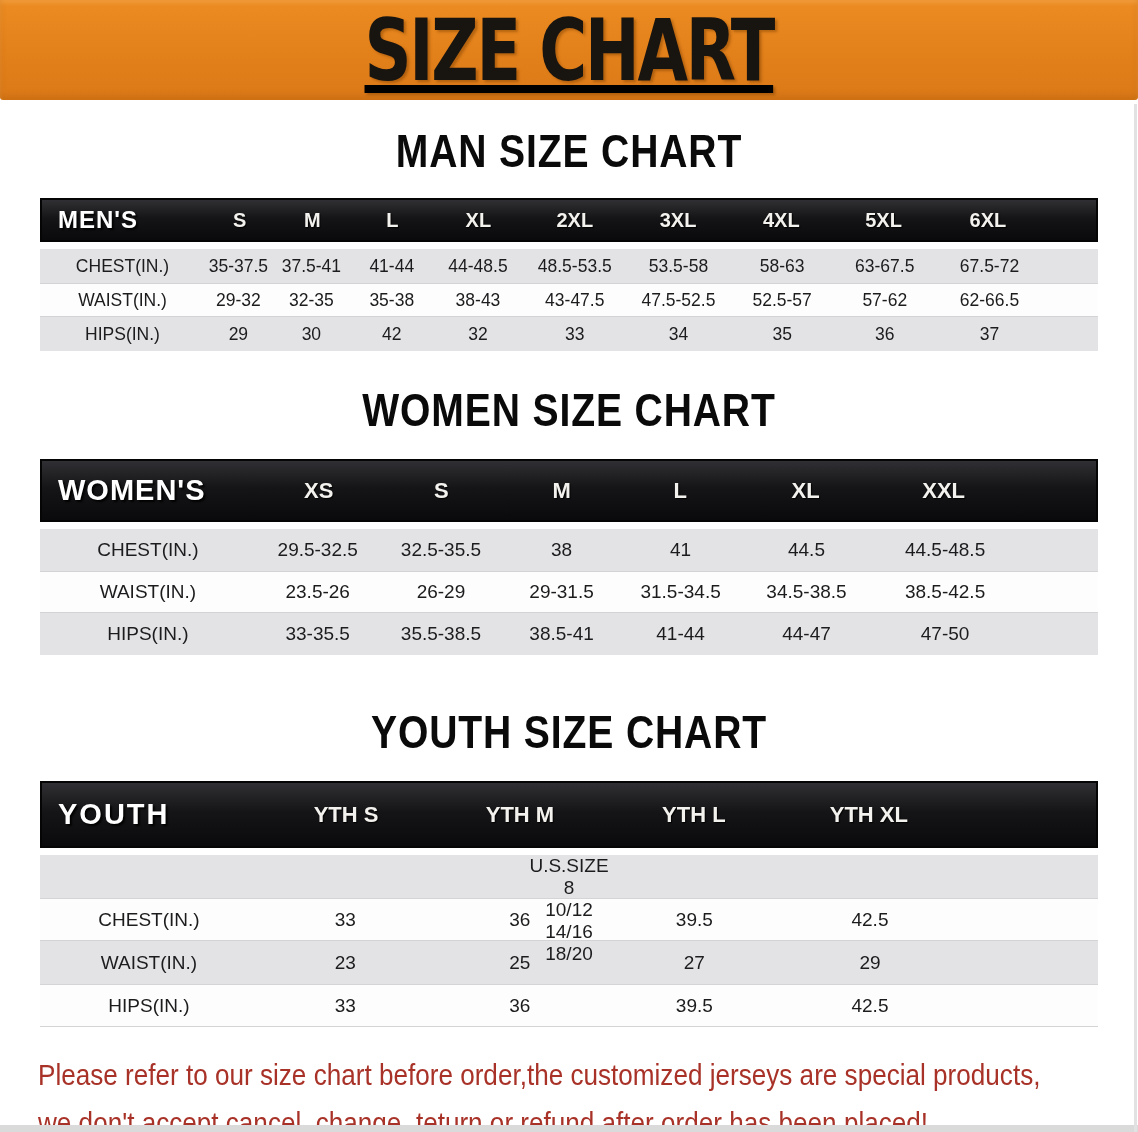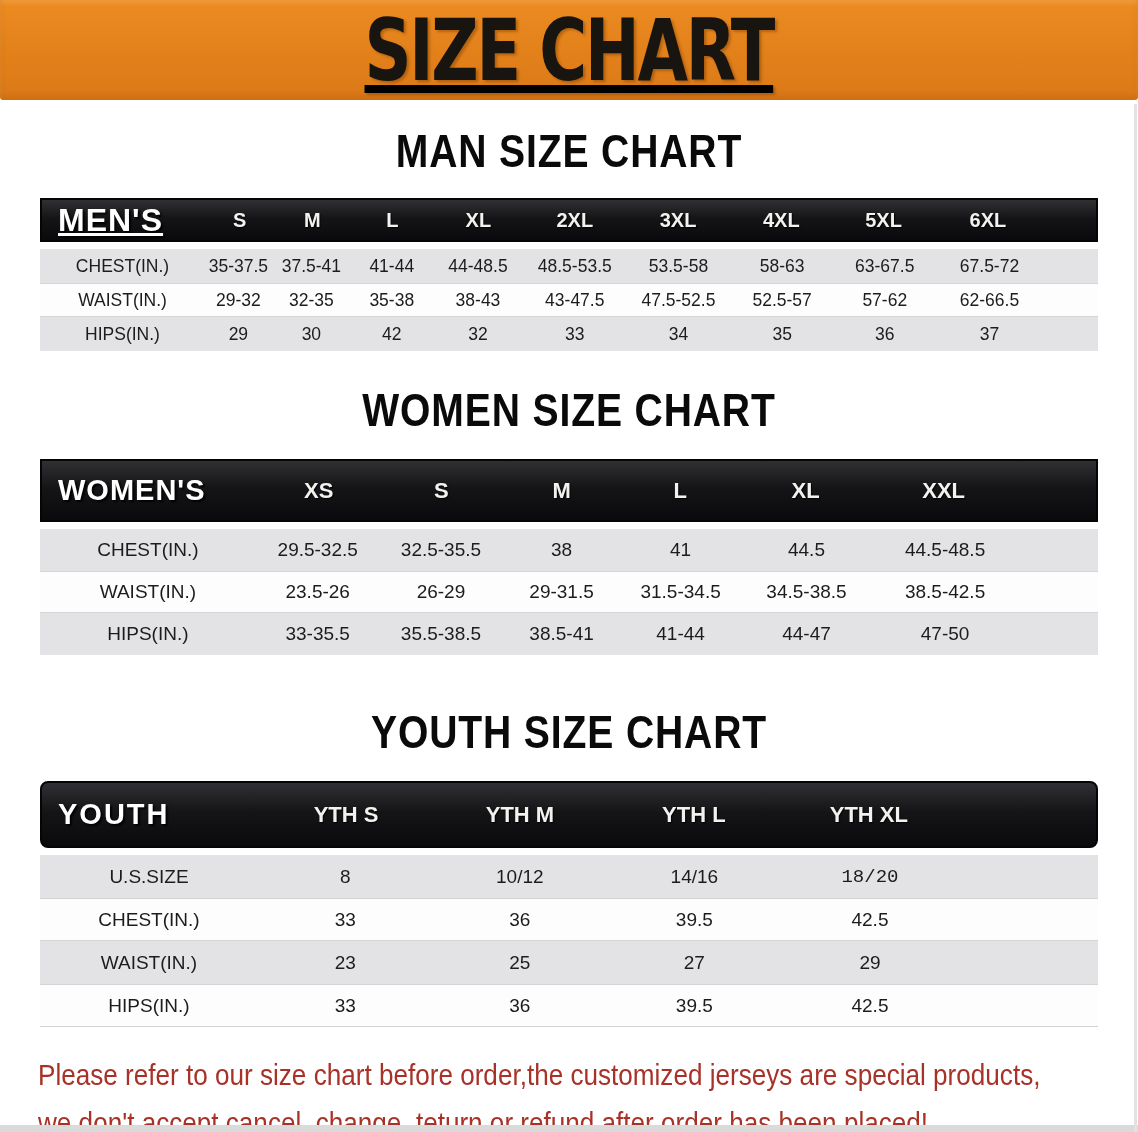--- a/index.html
+++ b/index.html
@@ -98,21 +98,21 @@
     letter-spacing: 1px;
     text-shadow: 2px 2px 2px rgba(0,0,0,0.9);
   }
   .h-col {
     color: #f4f2ee;
     font-weight: 600;
     text-shadow: 1px 1px 1px rgba(0,0,0,0.9);
   }
   .r-label, .r-val { color: #1c1c1e; }
   
-  .size-table[data-section="0"] .h-label { font-size: 32px; text-decoration: underline; }
+  .size-table[data-section="0"] .h-label { font-size: 24px; }
   .size-table[data-section="0"] .h-col   { font-size: 20px; }
   .size-table[data-section="0"] .r-label,
   .size-table[data-section="0"] .r-val   { font-size: 17.5px; }
   .size-table[data-section="1"] .h-label { font-size: 29px; }
   .size-table[data-section="1"] .h-col   { font-size: 22px; }
   .size-table[data-section="1"] .r-label,
   .size-table[data-section="1"] .r-val   { font-size: 19px; }
   .size-table[data-section="2"] .h-label { font-size: 29px; letter-spacing: 2px; }
   .size-table[data-section="2"] .h-col   { font-size: 22px; }
   .size-table[data-section="2"] .r-label,
@@ -253,35 +253,35 @@
           <div class="cell r-val" style="flex: 0 0 12.5%; max-width: 12.5%;">44-47</div>
           <div class="cell r-val" style="flex: 0 0 13.7%; max-width: 13.7%;">47-50</div>
           <div class="cell r-fill" style="flex: 0 0 7.6%; max-width: 7.6%;"></div>
         </div>
       </div>
   </section>
 
   <section id="sec-youth">
     <h2 class="section-heading">YOUTH SIZE CHART</h2>
     <div class="size-table" data-section="2">
-        <div class="t-header" style="height: 67px; border-radius: 8px;">
+        <div class="t-header" style="height: 67px;">
           <div class="cell h-label" style="flex: 0 0 20.6%; max-width: 20.6%;">YOUTH</div>
           <div class="cell h-col" style="flex: 0 0 16.5%; max-width: 16.5%;">YTH S</div>
           <div class="cell h-col" style="flex: 0 0 16.5%; max-width: 16.5%; text-align: center;">YTH M</div>
           <div class="cell h-col" style="flex: 0 0 16.5%; max-width: 16.5%;">YTH L</div>
           <div class="cell h-col" style="flex: 0 0 16.7%; max-width: 16.7%;">YTH XL</div>
           <div class="cell h-fill" style="flex: 0 0 13.2%; max-width: 13.2%;"></div>
         </div>
         <div class="t-spacer"></div>
-        <div class="t-row row-gray" style="height: 43px;">
+        <div class="t-row row-gray" style="height: 43px; flex-direction: column;">
           <div class="cell r-label" style="flex: 0 0 20.6%; max-width: 20.6%;">U.S.SIZE</div>
           <div class="cell r-val" style="flex: 0 0 16.5%; max-width: 16.5%;">8</div>
           <div class="cell r-val" style="flex: 0 0 16.5%; max-width: 16.5%;">10/12</div>
           <div class="cell r-val" style="flex: 0 0 16.5%; max-width: 16.5%;">14/16</div>
-          <div class="cell r-val" style="flex: 0 0 16.7%; max-width: 16.7%; font-family: Liberation Mono, monospace;">18/20</div>
+          <div class="cell r-val" style="flex: 0 0 16.7%; max-width: 16.7%;">18/20</div>
           <div class="cell r-fill" style="flex: 0 0 13.2%; max-width: 13.2%;"></div>
         </div>
         <div class="t-row row-white" style="height: 43px;">
           <div class="cell r-label" style="flex: 0 0 20.6%; max-width: 20.6%;">CHEST(IN.)</div>
           <div class="cell r-val" style="flex: 0 0 16.5%; max-width: 16.5%;">33</div>
           <div class="cell r-val" style="flex: 0 0 16.5%; max-width: 16.5%;">36</div>
           <div class="cell r-val" style="flex: 0 0 16.5%; max-width: 16.5%;">39.5</div>
           <div class="cell r-val" style="flex: 0 0 16.7%; max-width: 16.7%;">42.5</div>
           <div class="cell r-fill" style="flex: 0 0 13.2%; max-width: 13.2%;"></div>
         </div>

